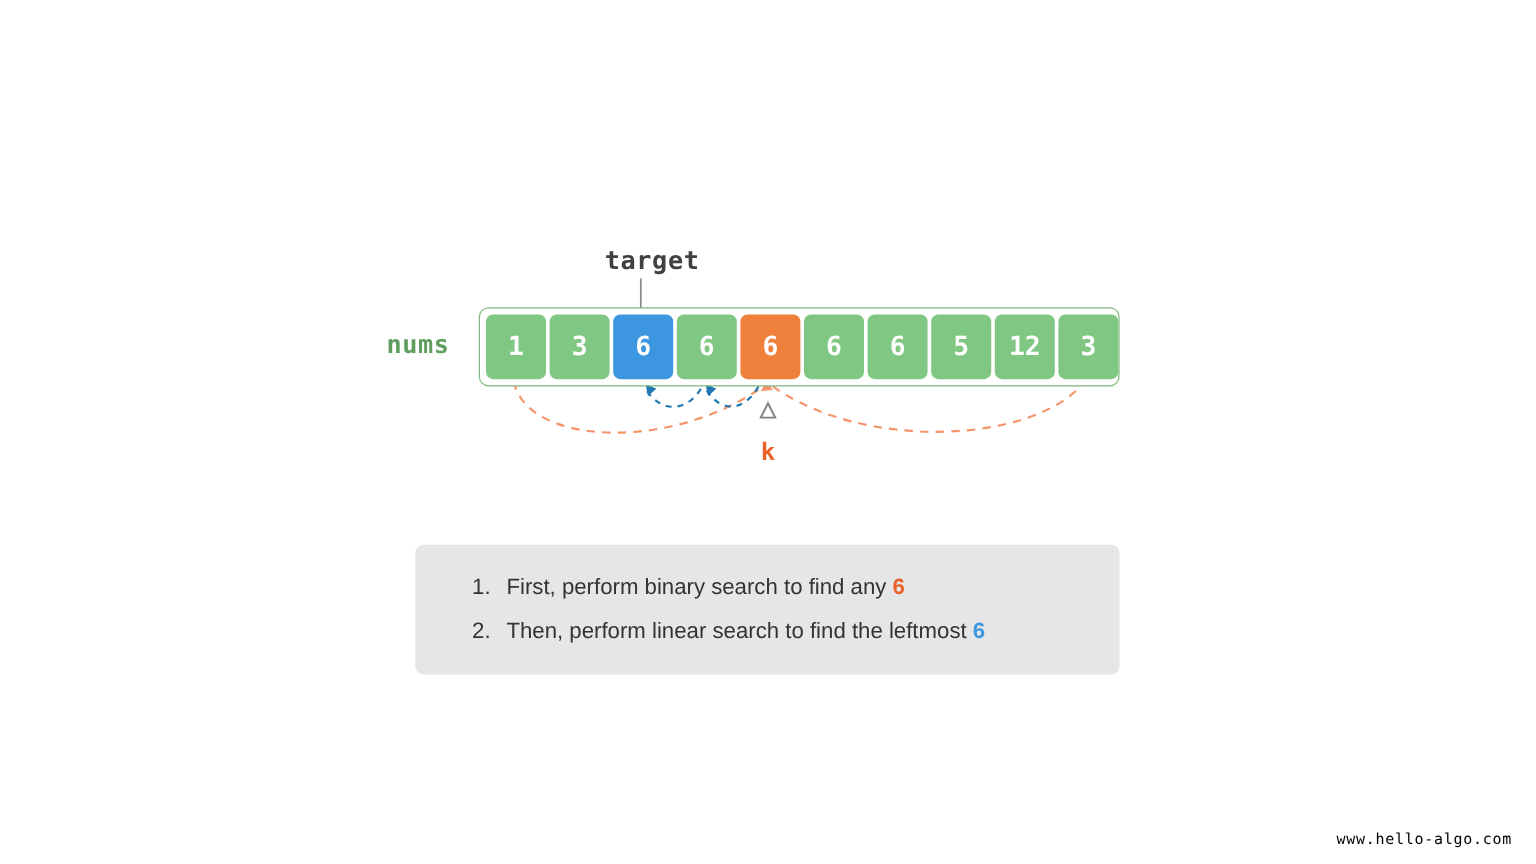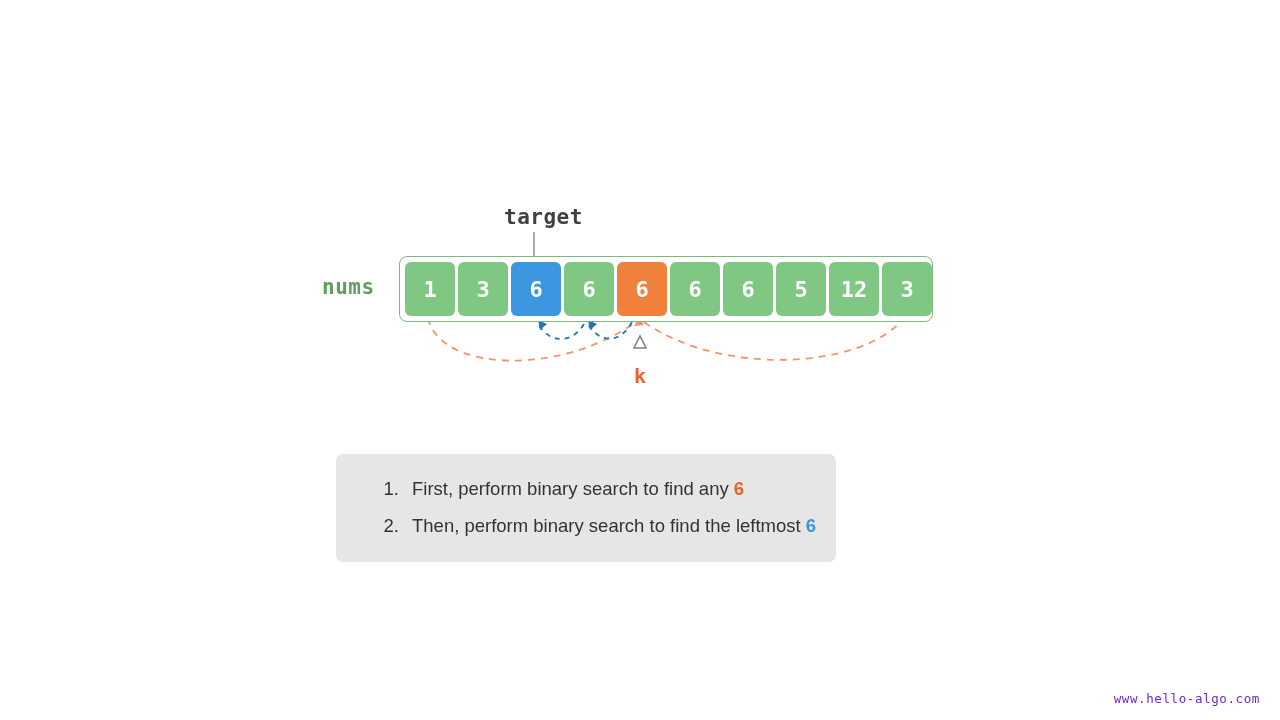--- a/index.html
+++ b/index.html
@@ -94,30 +94,30 @@
   .cell.green  { background: #81c784; }
   .cell.blue   { background: #3d96e0; }
   .cell.orange { background: #f0813c; }
 
   #watermark {
     position: absolute;
     right: 20px;
     bottom: 14px;
     font-family: "DejaVu Sans Mono", monospace;
     font-size: 12.5px;
-    color: #6d28d9;
+    color: #000000;
     letter-spacing: 0.6px;
   }
 
   
   #caption {
     position: absolute;
-    left: 336px;
+    left: 346px;
     top: 454px;
-    width: 500px;
+    width: 587px;
     background: #e6e6e6;
     border-radius: 7px;
     padding: 16px 0 18px 0;
     box-sizing: border-box;
   }
   #caption ol {
     margin: 0;
     padding: 0 0 0 68px;
     list-style-position: outside;
   }
@@ -172,15 +172,15 @@
       <div class="cell green">12</div>
       <div class="cell green">3</div>
     </div>
 
   <div id="watermark">www.hello-algo.com</div>
 </div>
 
 <div id="caption">
   <ol>
       <li><span>First, perform binary search to find any </span><span class="hl-orange">6</span></li>
-      <li><span>Then, perform binary search to find the leftmost </span><span class="hl-blue">6</span></li>
+      <li><span>Then, perform linear search to find the leftmost </span><span class="hl-blue">6</span></li>
     </ol>
 </div>
 
 </body></html>

